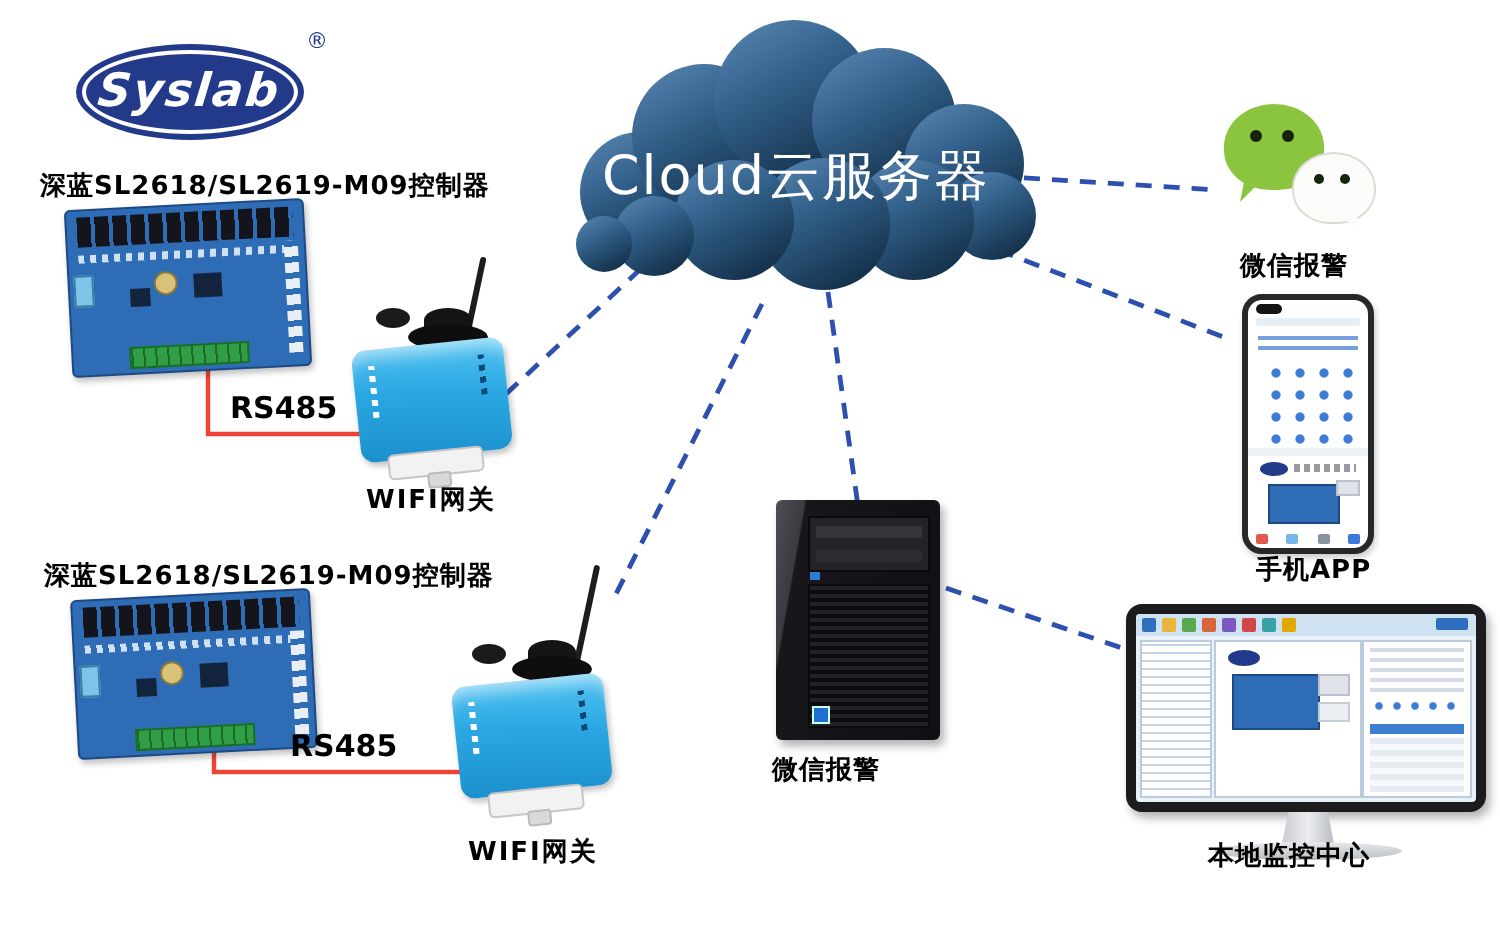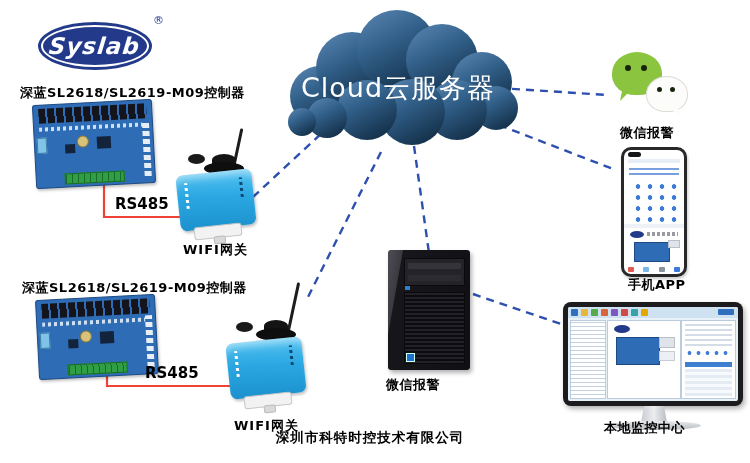--- a/index.html
+++ b/index.html
@@ -323,15 +323,14 @@
           <div class="mon-r-head"></div>
           <div class="mon-r-table"></div>
         </div>
       </div>
     </div>
     <div class="mon-neck"></div>
     <div class="mon-base"></div>
   </div>
   <div class="node-label label-monitor">本地监控中心</div>
 
-  <div class="footer-company">深圳市科特时控技术有限公司</div>
 
 </div>
 
 </body></html>

